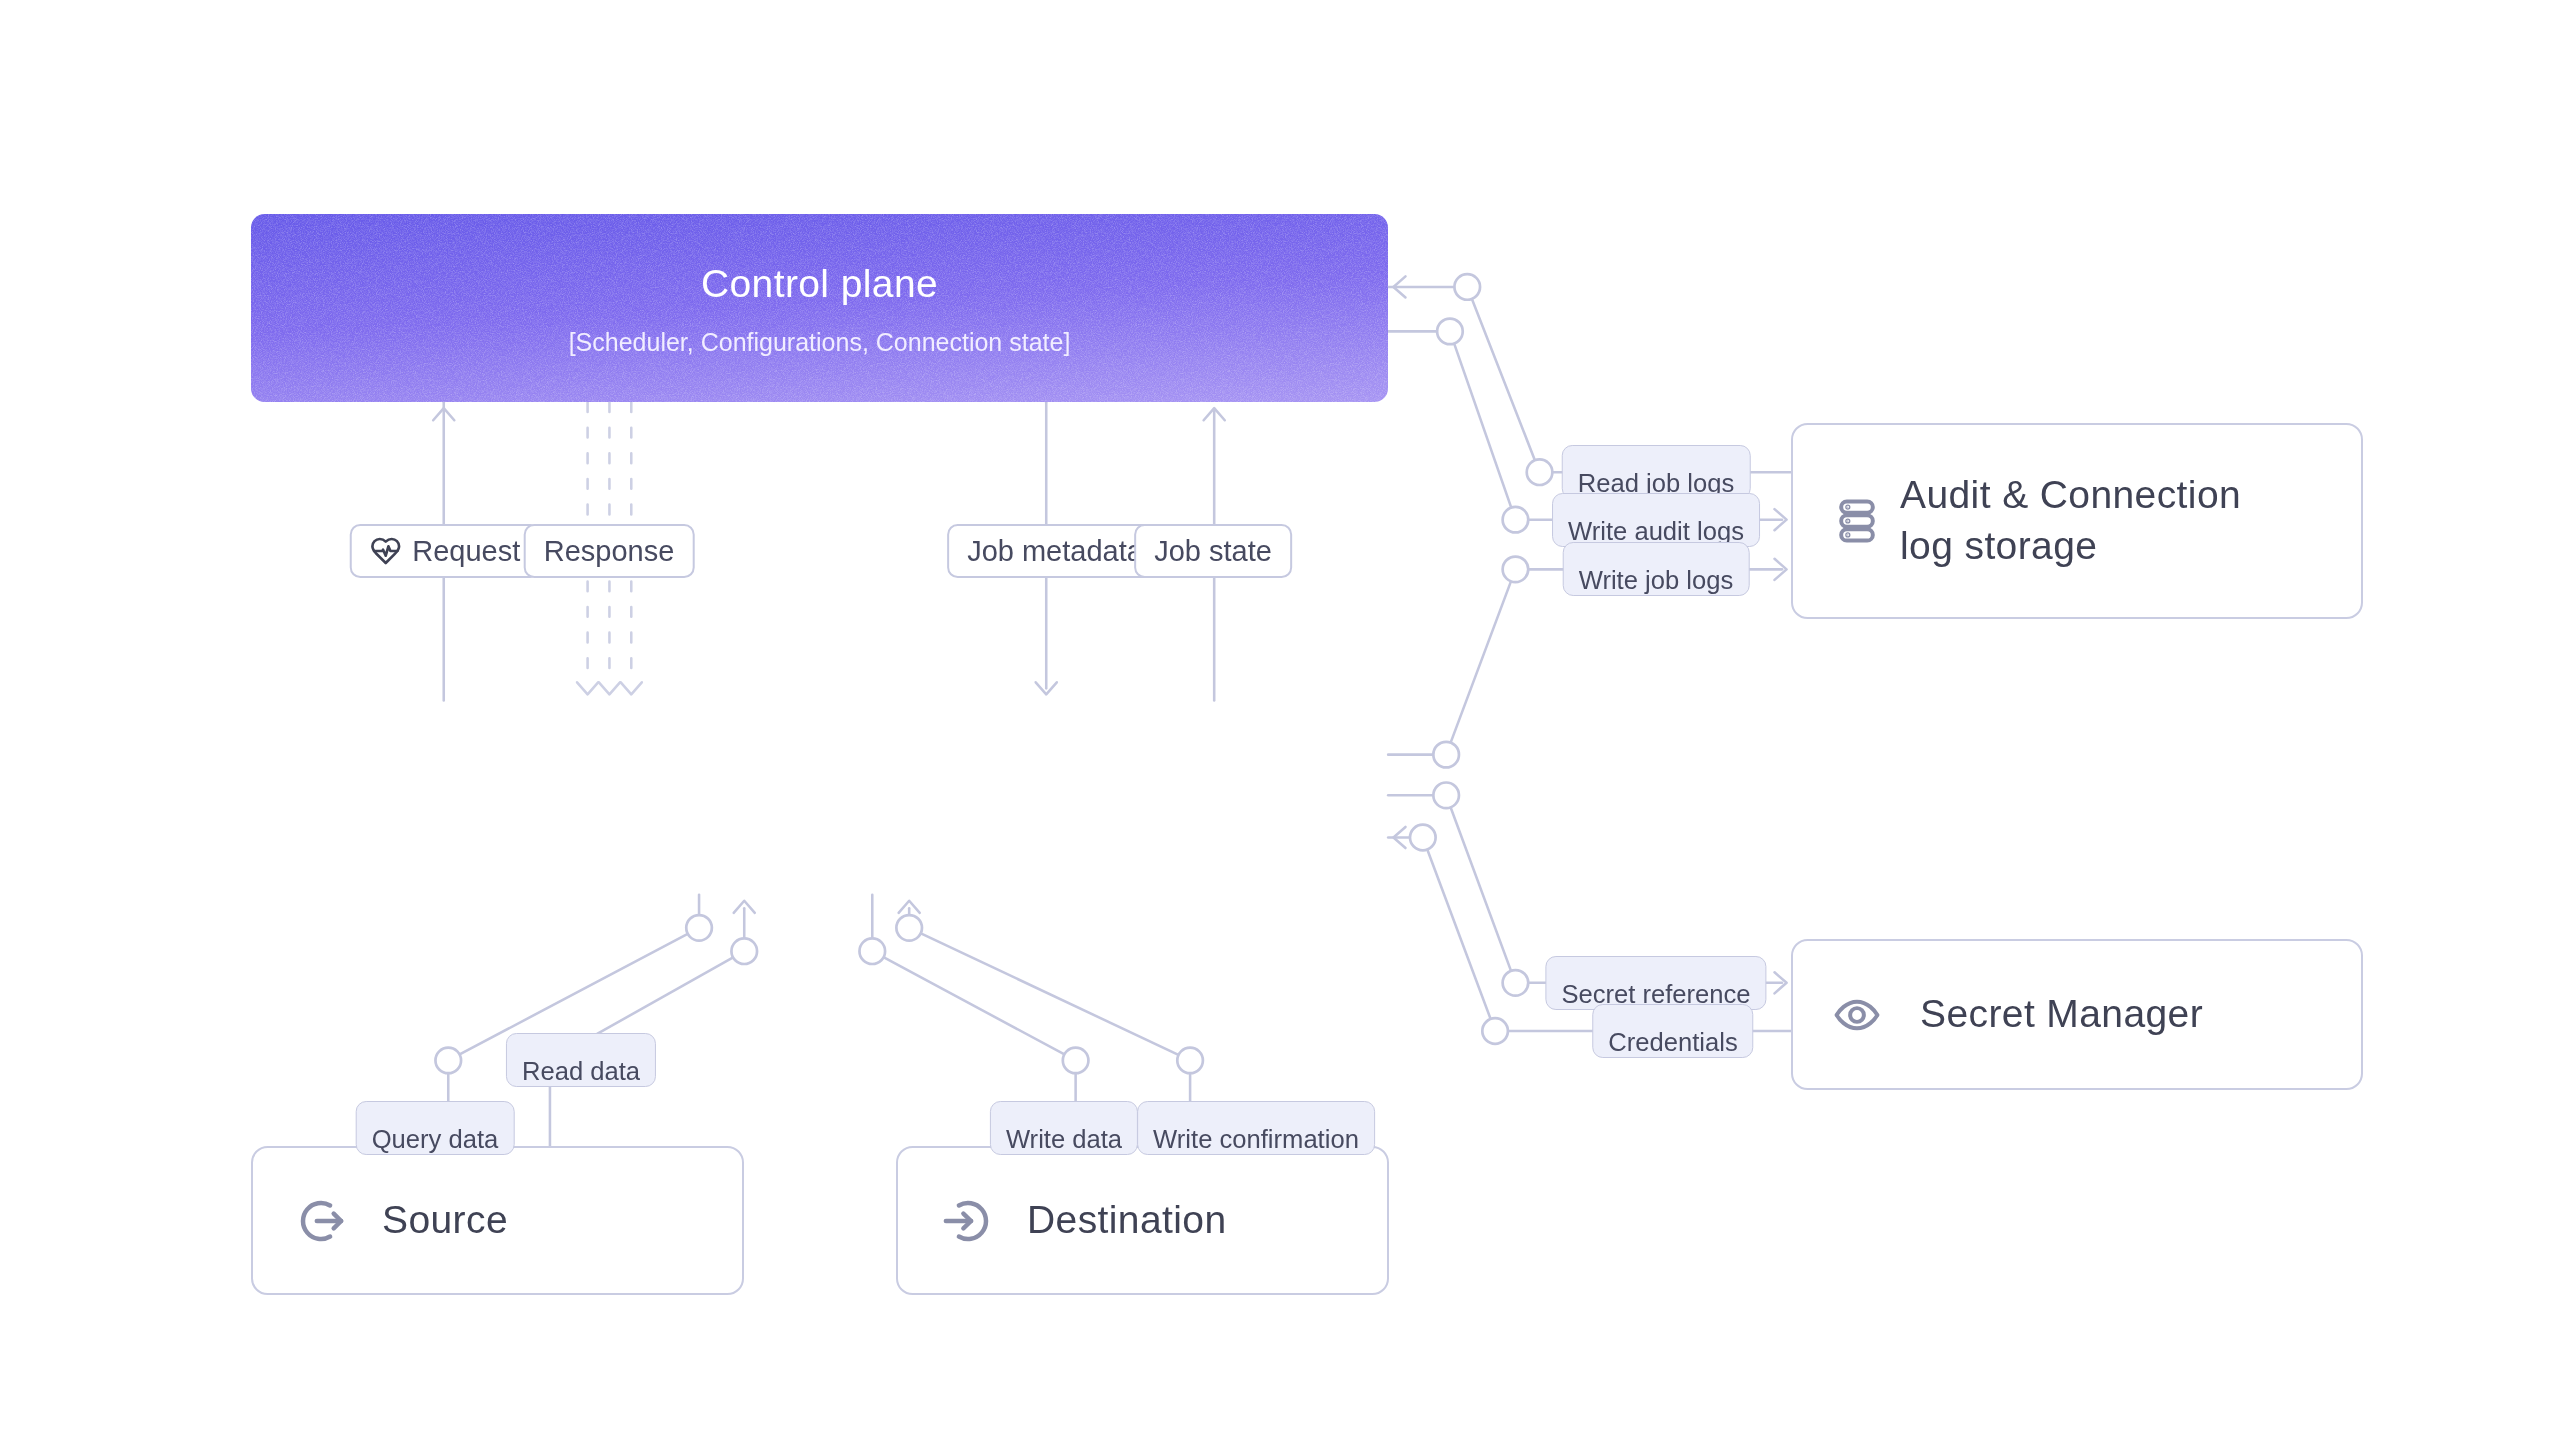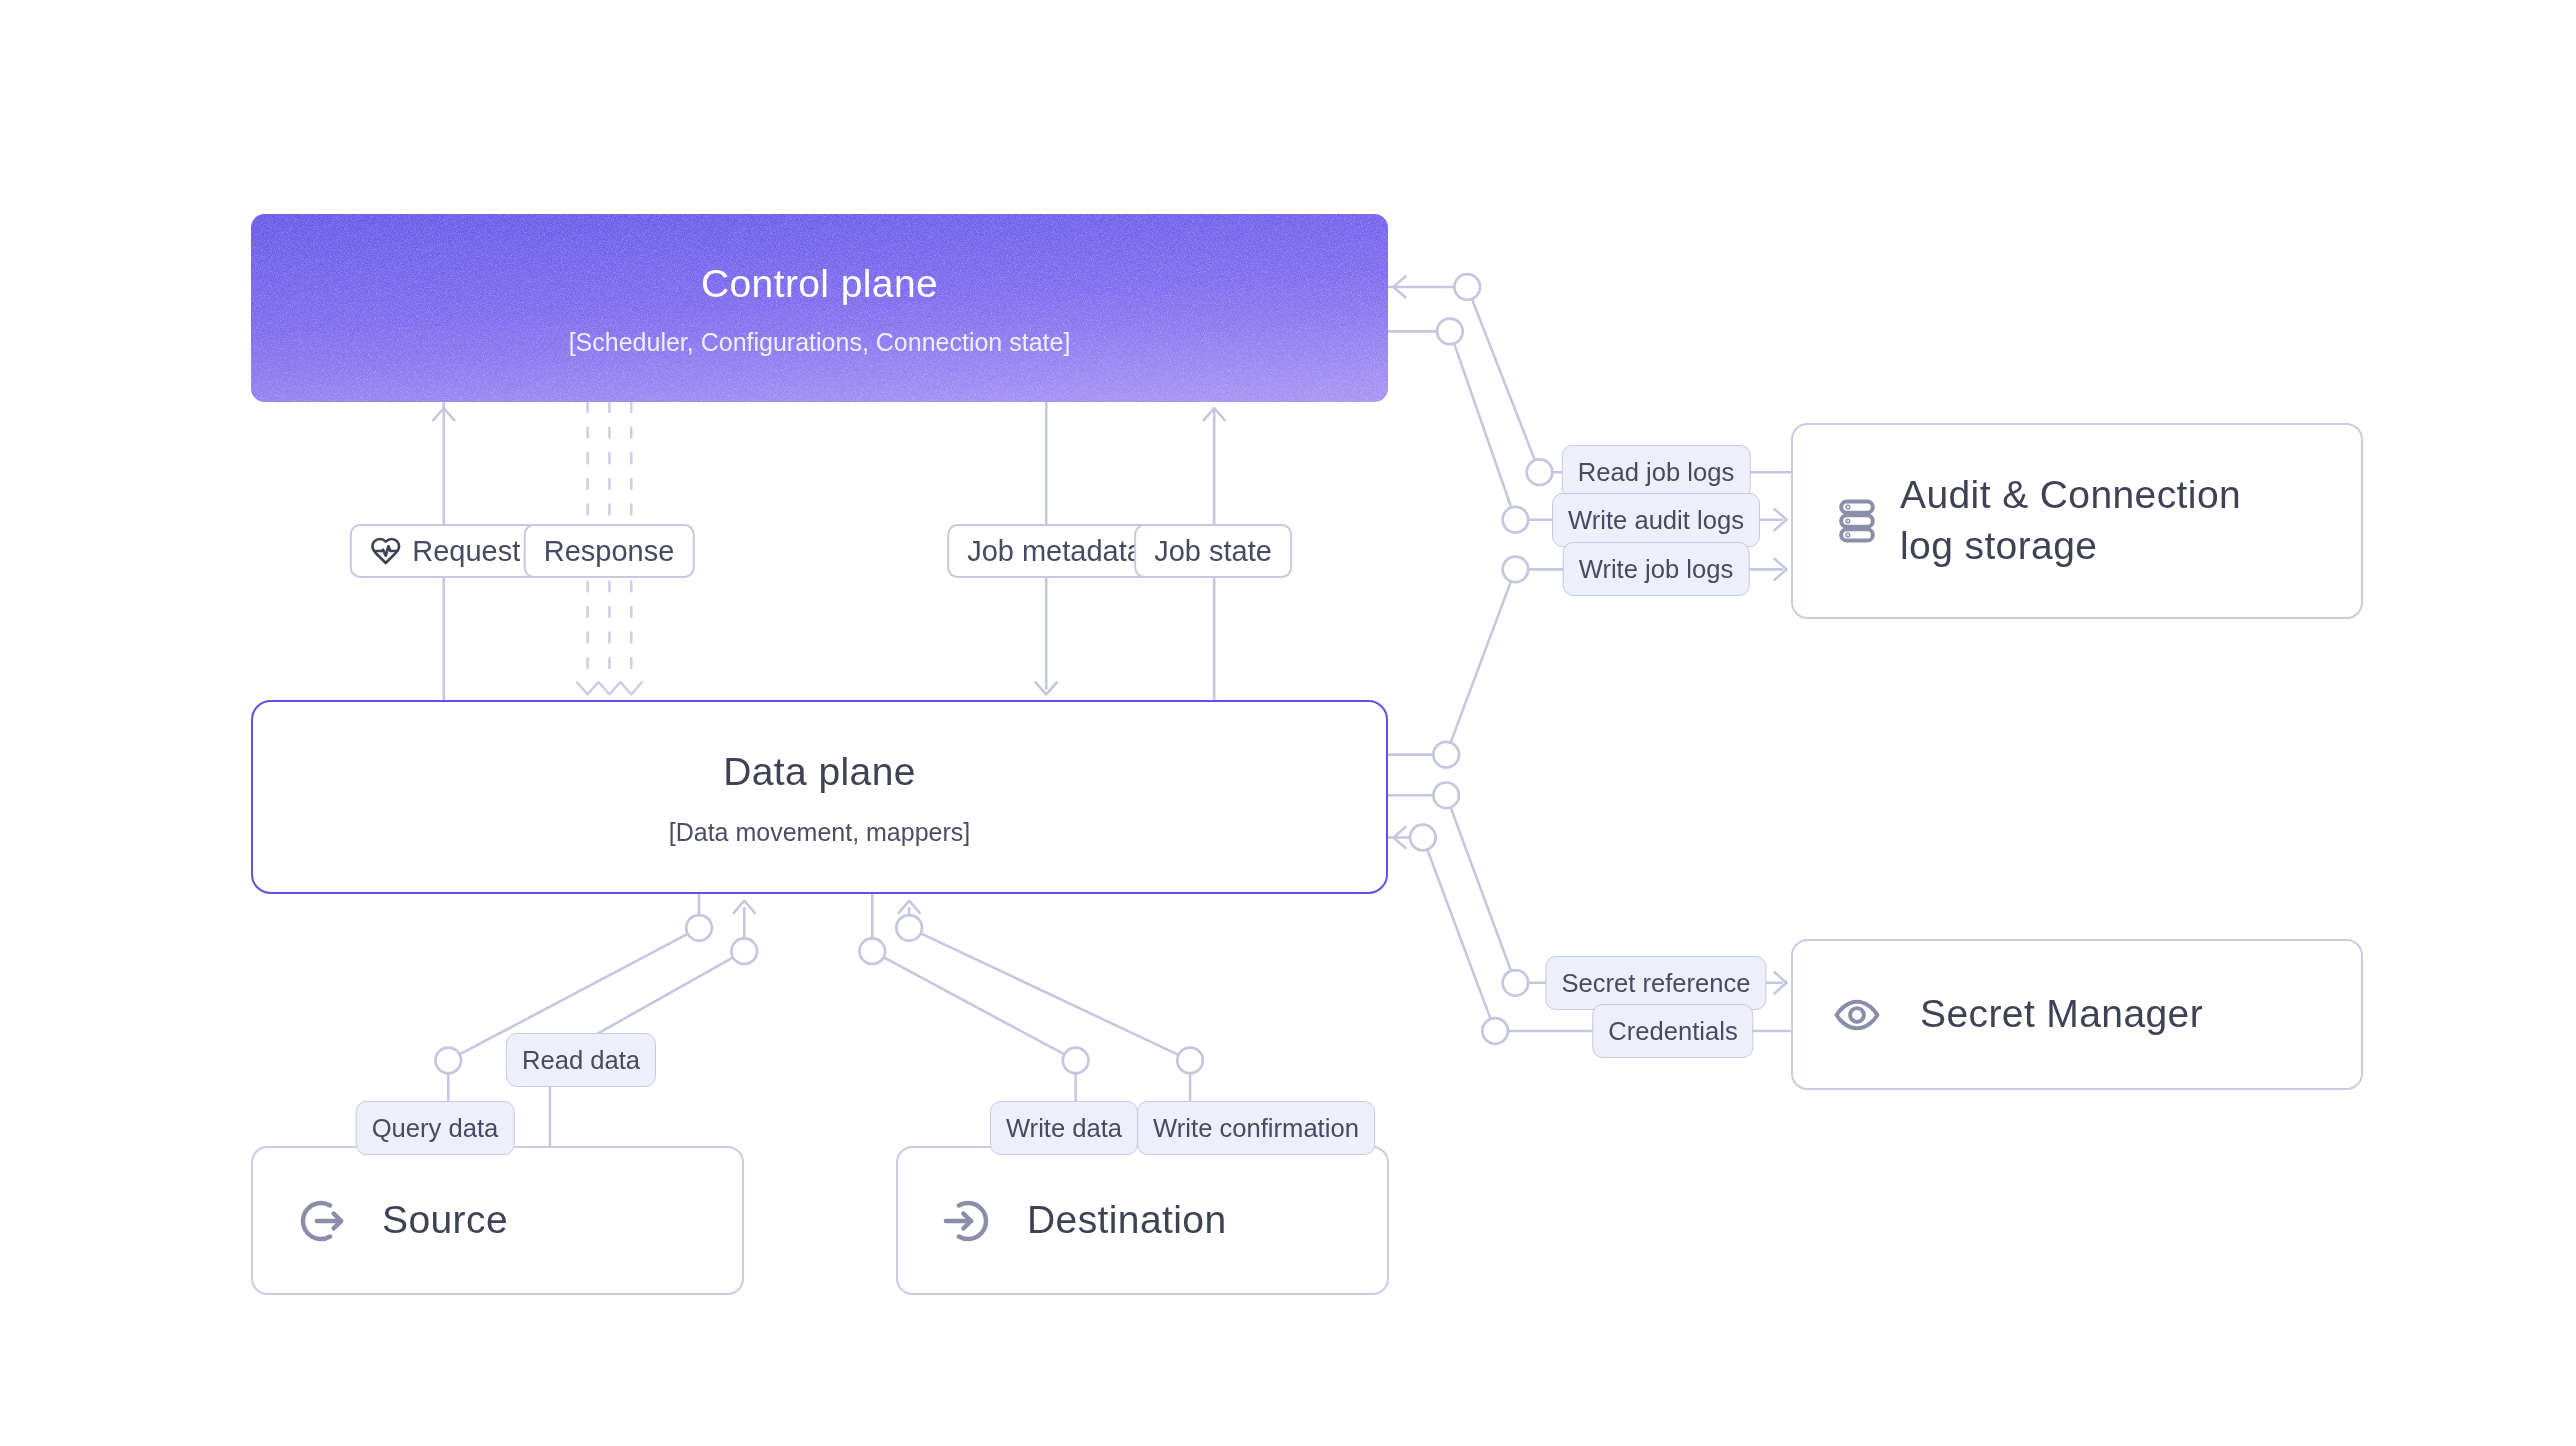--- a/index.html
+++ b/index.html
@@ -29,21 +29,21 @@
     display:inline-flex;align-items:center;justify-content:center;gap:10.5px;
     white-space:nowrap;box-sizing:border-box;
     color:#474a60;
   }
   .pill{
     background:#ffffff;border:2.3px solid #c6c9e0;border-radius:10.5px;
     height:54px;padding:0 18px;font-size:29px;
   }
   .tag{
     background:#edeffa;border:1.9px solid #c6c9e0;border-radius:10.5px;
-    height:54px;padding:0 15px;font-size:25.6px;
+    height:54px;padding:0 15px;font-size:25.6px;align-items:flex-end;
   }
 </style>
 </head>
 <body>
 
 <div id="canvas">
 
   <svg class="wires" width="2576" height="1446" viewBox="0 0 3420 1920">
 
     <g stroke="#c4c7de" stroke-width="3.4" fill="none" stroke-linecap="round">
@@ -138,24 +138,20 @@
         <feColorMatrix type="matrix" values="0 0 0 0 1  0 0 0 0 1  0 0 0 0 1  1.4 0 0 0 -0.55"></feColorMatrix>
       </filter>
       <rect width="1510" height="250" filter="url(#grainf)" opacity="0.42"></rect>
     </svg>
     <div class="inner">
       <div class="ntitle">Control plane</div>
       <div class="nsub">[Scheduler, Configurations, Connection state]</div>
     </div>
   </div>
 
-  <div class="node center" id="data-plane" style="left:251px;top:700px;width:1137px;height:194px;">
-    <div class="ntitle">Data plane</div>
-    <div class="nsub">[Data movement, mappers]</div>
-  </div>
 
   <div class="node side" style="left:251px;top:1146px;width:493px;height:149px;padding-left:42px;gap:33px;">
     <span class="nicon">
       <svg width="54" height="54" viewBox="0 0 24 24" fill="none" stroke="#8a8ea8" stroke-width="2" stroke-linecap="round" stroke-linejoin="round">
         <path d="M15.6 5.1a8 8 0 1 0 0 13.8"></path>
         <path d="M9.7 12h10.8"></path>
         <path d="M17.2 8.7l3.3 3.3-3.3 3.3"></path>
       </svg>
     </span>
     <div class="ntitle">Source</div>

